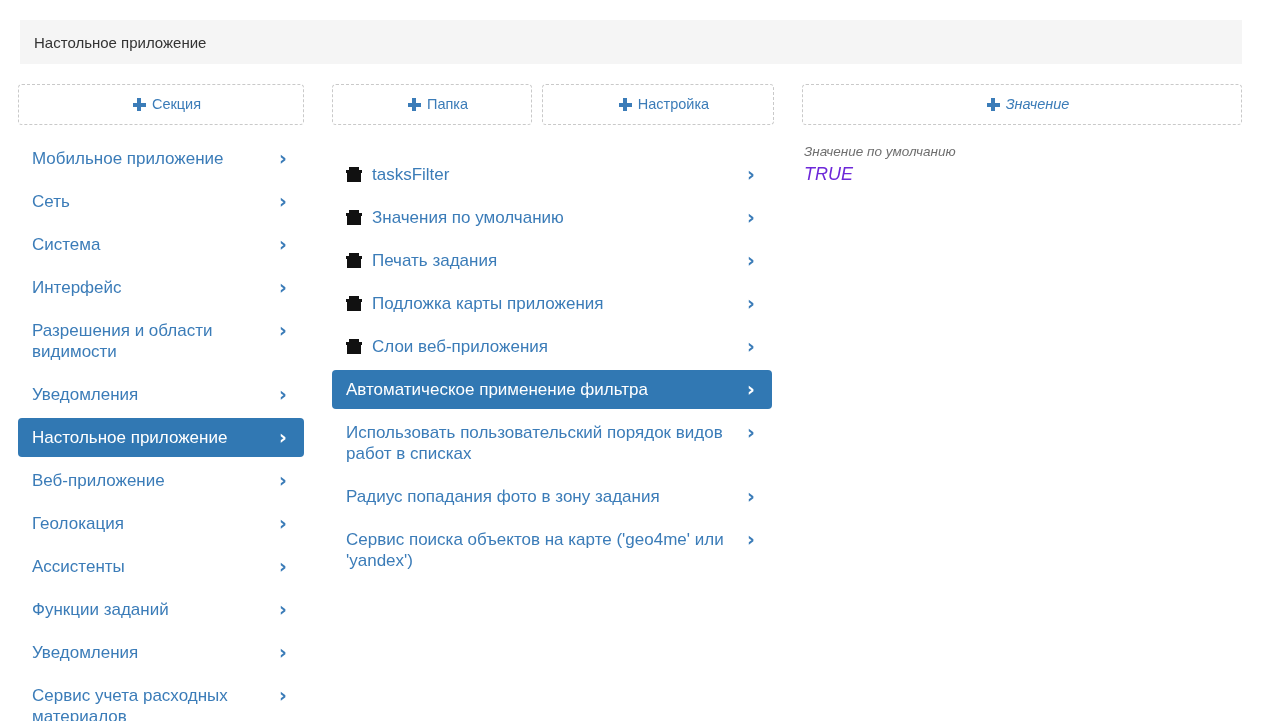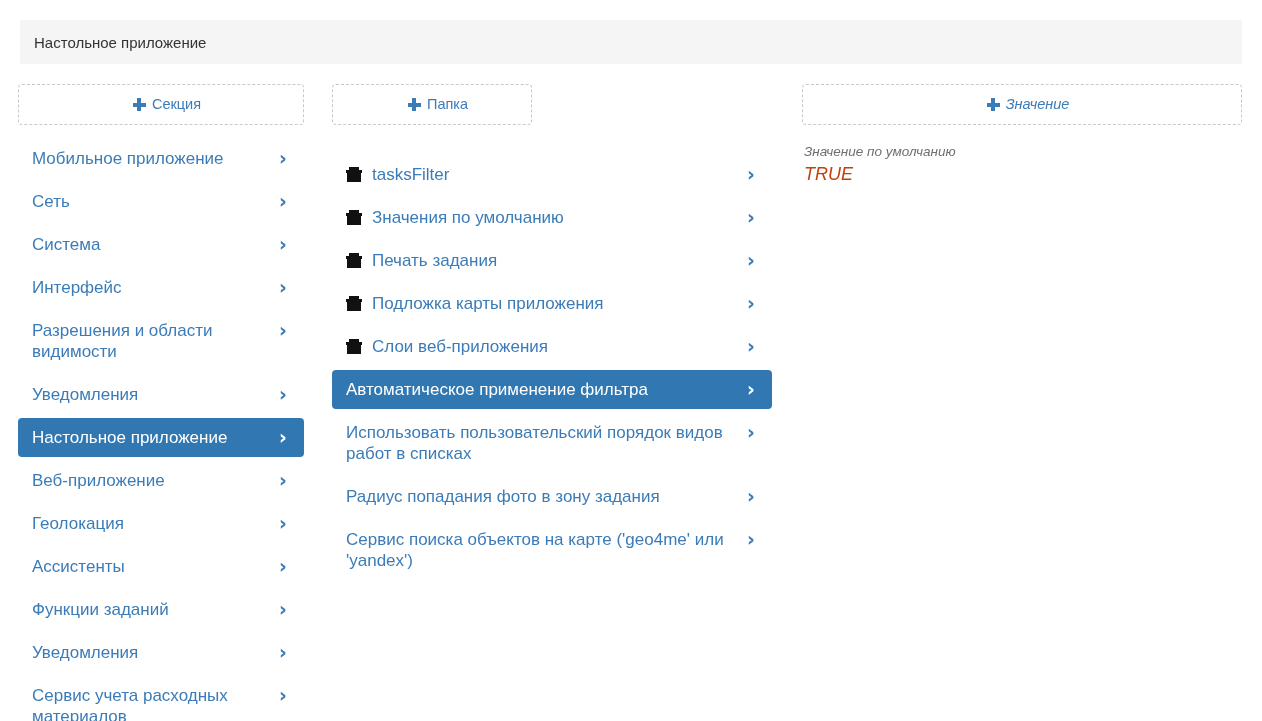--- a/index.html
+++ b/index.html
@@ -190,21 +190,21 @@
     margin-top: 18px;
     padding-left: 2px;
   }
   .value-caption {
     font-size: 13.5px;
     color: #6e6e6e;
     line-height: 18px;
   }
   .value-text {
     font-size: 18px;
-    color: #c2410c;
+    color: #6d28d9;
     line-height: 24px;
     margin-top: 1px;
   }
 </style>
 </head>
 <body>
 
 <div class="page">
 
   <div class="header-bar">
@@ -300,20 +300,26 @@
         </div>
     </div>
 
     <div class="col col-folders">
       <div class="add-btn">
         <span class="plus"></span>
         <span class="add-label">Папка</span>
       </div>
     </div>
 
+    <div class="col col-settings">
+      <div class="add-btn">
+        <span class="plus"></span>
+        <span class="add-label">Настройка</span>
+      </div>
+    </div>
 
     <div class="col-middle-list">
       <div class="list" id="middle-list" style="margin-top:55px;">
           <div class="row">
             <div class="row-left">
               <span class="folder-icon">
                 <span class="lid"></span>
                 <span class="body"></span>
                 <span class="bin"></span>
               </span>

